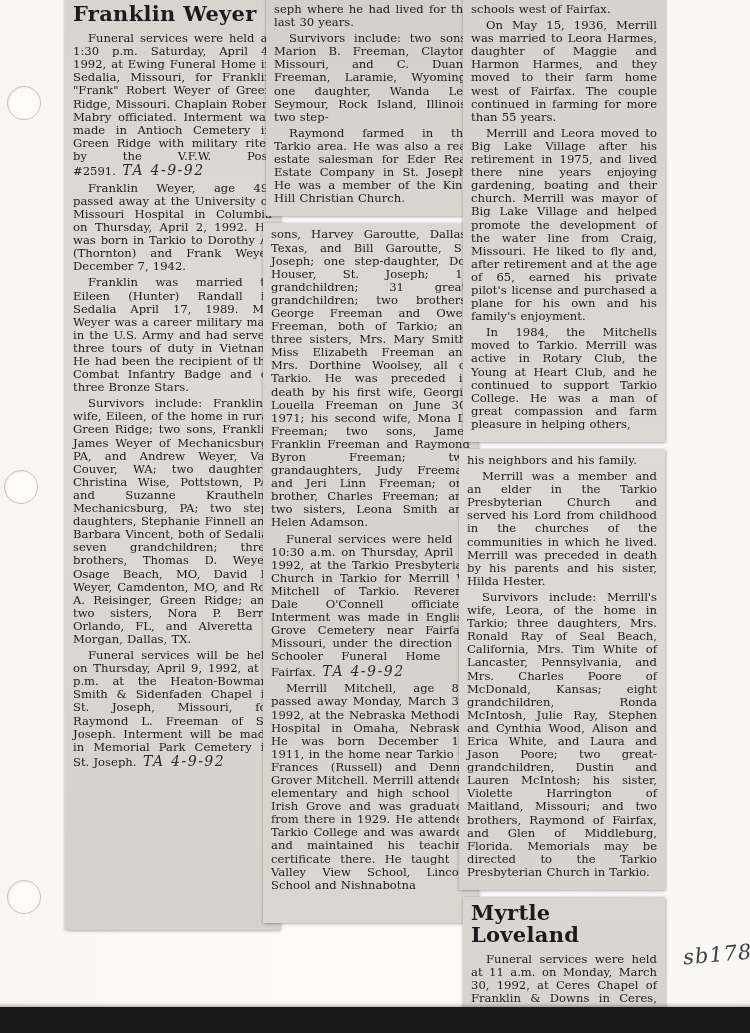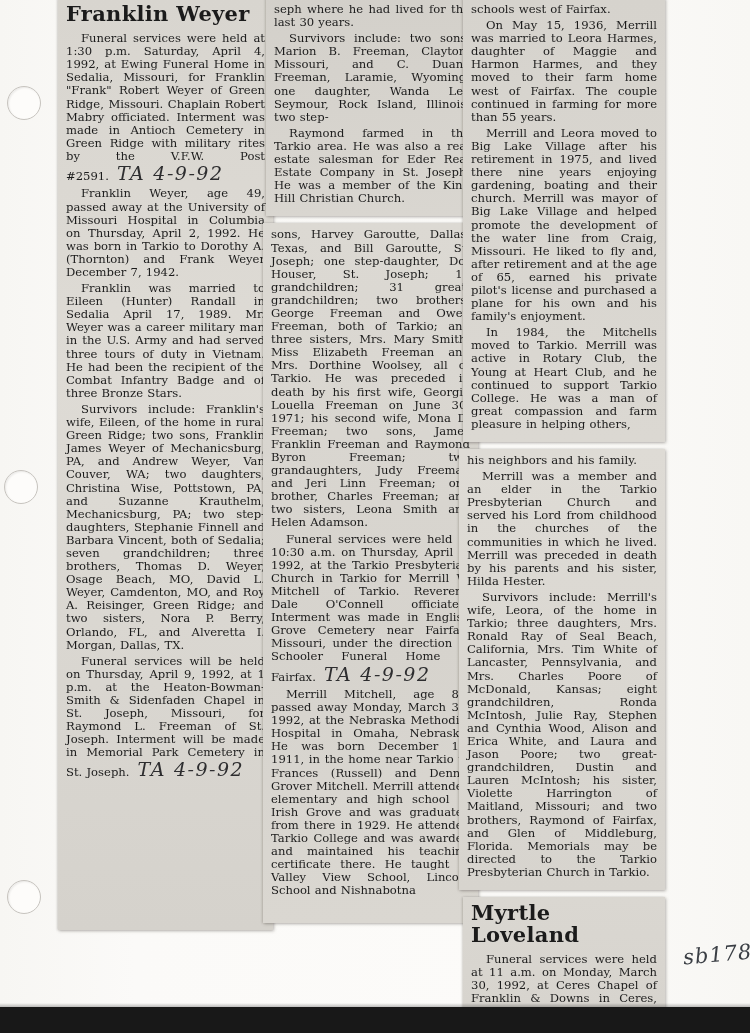--- a/index.html
+++ b/index.html
@@ -28,21 +28,21 @@
     border-radius:50%;
     border:1px solid #c7c4bf;
     box-shadow:inset 1px 1px 2px rgba(0,0,0,0.08);
     background:#fdfcfa;
   }
   .hp-1 { left:7px;  top:86px;  }
   .hp-2 { left:4px;  top:470px; }
   .hp-3 { left:7px;  top:880px; }
 
   .column { position:absolute; top:0; }
-  .col-0 { left:34px;  width:215px;padding-left:24px; }
+  .col-0 { left:41px;  width:215px;padding-left:24px; }
   .col-1 { left:266px; width:212px; }
   .col-2 { left:463px; width:202px; }
 
   .clipping {
     box-sizing:border-box;
     padding:5px 8px 8px 8px;
     margin-bottom:7px;
     box-shadow:1px 1px 3px rgba(60,55,45,0.35), -1px 0 2px rgba(60,55,45,0.15);
     overflow:hidden;
   }
@@ -64,21 +64,21 @@
     font-size:11.6px;
     line-height:1.13;
     text-align:justify;
     text-indent:15px;
     margin:0 0 3px 0;
     word-spacing:0.5px;
   }
   .article-para.no-indent { text-indent:0; }
   .handwritten {
     font-style:italic;
-    font-size:19px;
+    font-size:14px;
     letter-spacing:1.5px;
     color:#2d2d2f;
     white-space:nowrap;
   }
   .catalog-code {
     position:absolute;
     left:683px; top:942px;
     font-style:italic;
     font-size:21px;
     letter-spacing:1px;

